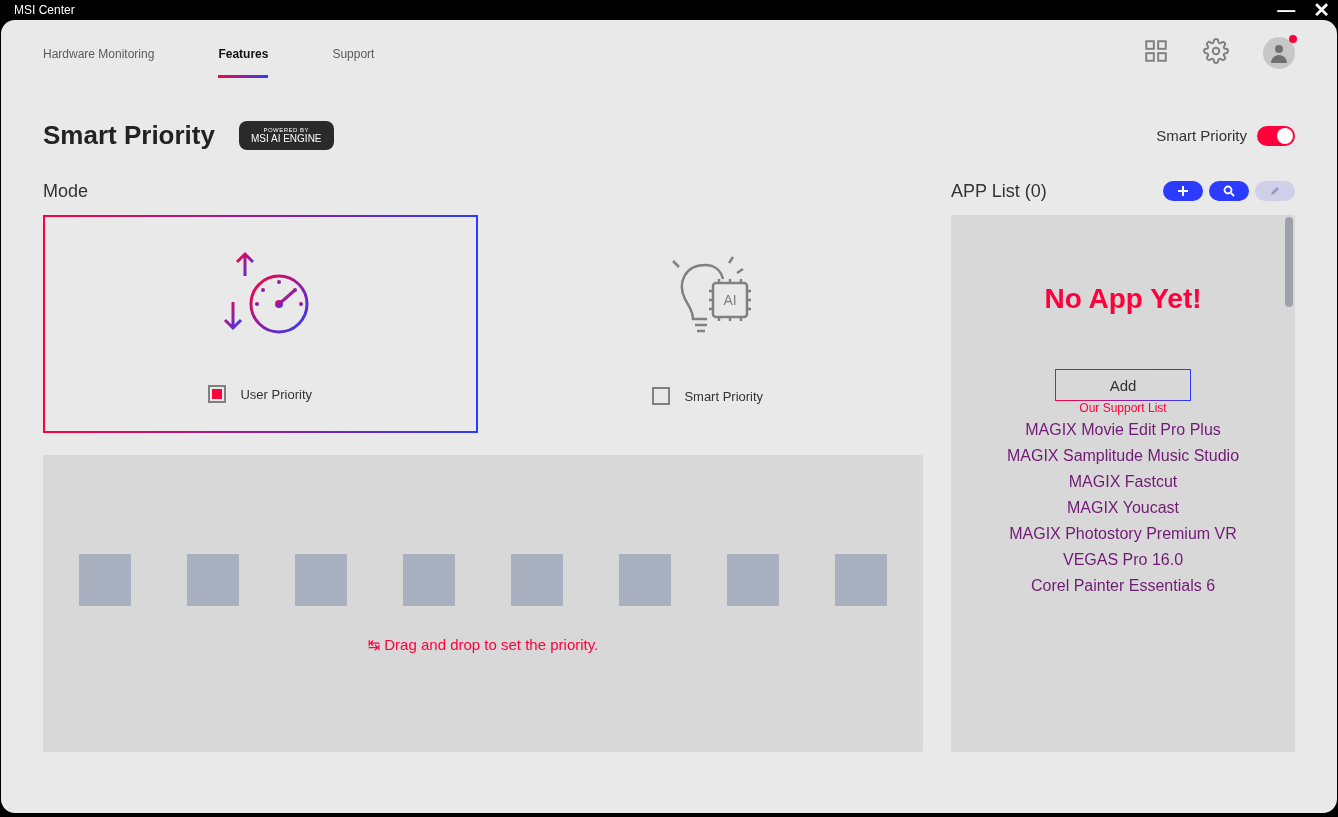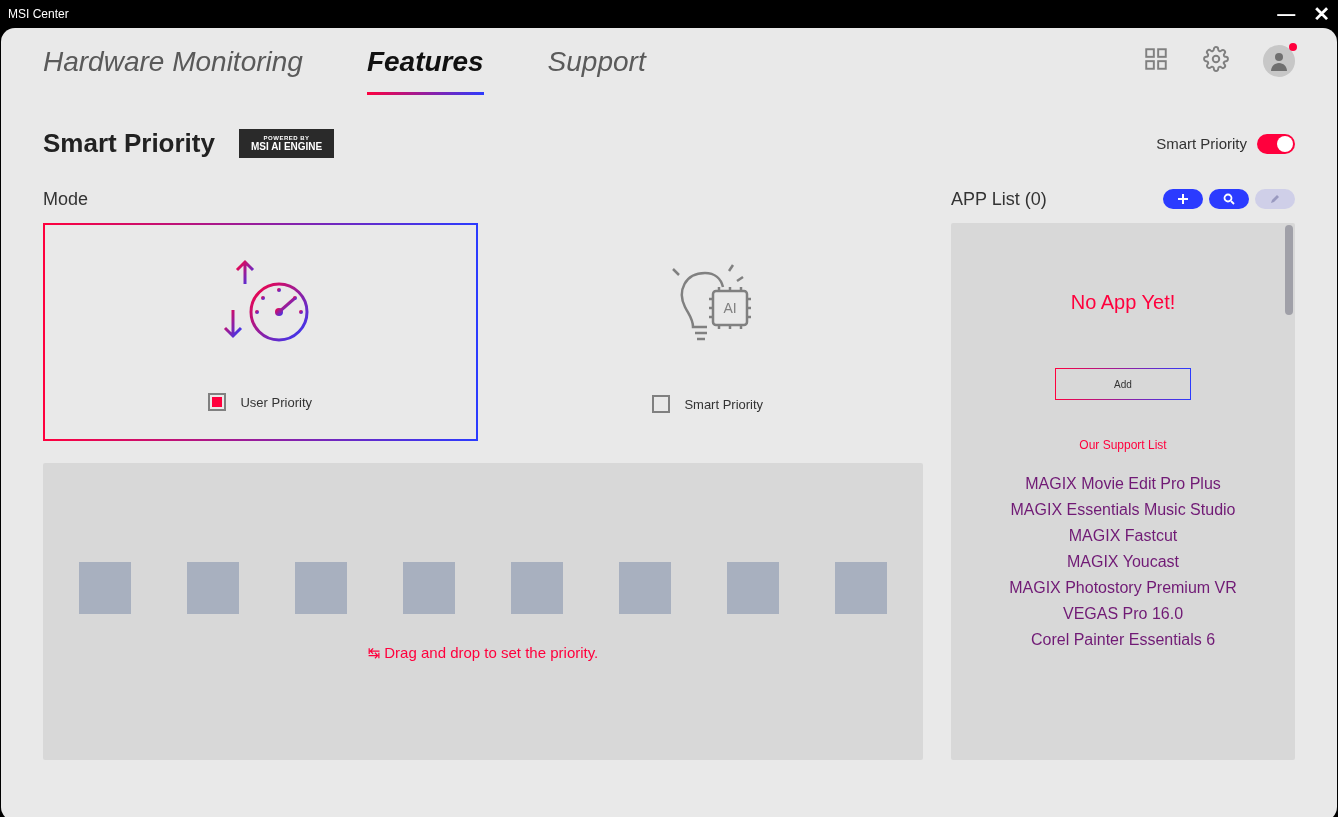--- a/index.html
+++ b/index.html
@@ -1,37 +1,37 @@
 <!DOCTYPE html>
 <html><head>
 <meta charset="utf-8">
 <style>
   * { box-sizing: border-box; margin: 0; padding: 0; font-family: "Segoe UI", Arial, sans-serif; }
   body { background: #000; width: 1338px; height: 817px; overflow: hidden; }
 
-  .titlebar { height: 28px; background: #000; color: #fff; display: flex; align-items: center; justify-content: space-between; padding: 0 8px; font-size: 12px; }
+  .titlebar { height: 20px; background: #000; color: #fff; display: flex; align-items: center; justify-content: space-between; padding: 0 8px; font-size: 12px; margin-left: 6px; }
   .titlebar .controls { display: flex; gap: 18px; align-items: center; }
   .titlebar .controls span { font-size: 18px; cursor: pointer; }
   .app-window { width: 1336px; height: 793px; background: #e9e9e9; border-radius: 14px; margin: 0 auto; position: relative; overflow: hidden; }
 
   
   .topbar { display: flex; align-items: center; height: 66px; padding: 0 42px; }
   .tabs { display: flex; gap: 64px; align-items: center; }
-  .tab { font-size: 28px; color: #5a5a5a; padding: 18px 0 14px 0; border-bottom: 3px solid transparent; cursor: pointer; font-style: italic; }
+  .tab { font-size: 12px; color: #5a5a5a; padding: 18px 0 14px 0; border-bottom: 3px solid transparent; cursor: pointer; }
   .tab.active { color: #111; font-weight: 600; border-image: linear-gradient(90deg, #ff003d, #2b3bff) 1; border-bottom: 3px solid; }
   .spacer { flex: 1; }
   .top-icons { display: flex; gap: 34px; align-items: center; }
   .top-icon { color: #808080; cursor: pointer; }
   .avatar { width: 32px; height: 32px; border-radius: 50%; background: #c7c7c7; position: relative; display:flex; align-items:center; justify-content:center;}
   .avatar::after { content: ""; position: absolute; top: -2px; right: -2px; width: 8px; height: 8px; background: #ff003d; border-radius: 50%; }
 
   
   .page-head { display: flex; align-items: center; padding: 34px 42px 0 42px; }
   .page-title { font-size: 26px; font-weight: 700; color: #222; }
-  .ai-badge { margin-left: 24px; background: #2a2a2a; color: #fff; border-radius: 0; padding: 6px 12px; font-size: 10px; font-weight: 700; text-align: center; line-height: 1.1; }
+  .ai-badge { margin-left: 24px; background: #2a2a2a; color: #fff; border-radius: 8px; padding: 6px 12px; font-size: 10px; font-weight: 400; text-align: center; line-height: 1.1; }
   .ai-badge small { font-size: 6px; display: block; letter-spacing: 0.5px; }
   .head-spacer { flex: 1; }
   .toggle-label { font-size: 15px; color: #333; margin-right: 10px; }
   .switch { width: 38px; height: 20px; background: #ff003d; border-radius: 20px; position: relative; cursor: pointer; }
   .switch::after { content: ""; position: absolute; right: 2px; top: 2px; width: 16px; height: 16px; background: #fff; border-radius: 50%; }
 
   
   .content { display: flex; padding: 26px 42px 42px 42px; gap: 28px; height: calc(100% - 150px); }
   .left-col { flex: 1; display: flex; flex-direction: column; }
   .right-col { width: 344px; display: flex; flex-direction: column; }
@@ -55,24 +55,24 @@
   .slot { width: 52px; height: 52px; background: #a8b0bf; }
   .drop-hint { color: #ff003d; font-size: 15px; display: flex; align-items: center; gap: 4px; margin-top: 6px;}
 
   
   .pillbar { display: flex; gap: 6px; margin-left: auto;}
   .pill { width: 40px; height: 20px; border-radius: 10px; display: flex; align-items: center; justify-content: center; cursor: pointer; }
   .pill.blue { background: #2b3bff; color: #fff; }
   .pill.grey { background: #cfcfe8; color: #888; }
   .applist-body { flex: 1; background: #d8d8d8; border-radius: 2px; padding: 28px 20px; display: flex; flex-direction: column; align-items: center; text-align: center; position: relative; overflow: hidden;}
   .applist-body .scrollbar { position: absolute; right: 2px; top: 2px; width: 8px; height: 90px; background: #a0a0a8; border-radius: 4px; }
-  .noapp-title { color: #ff003d; font-size: 20px; font-weight: 400; margin-top: 40px; margin-bottom: 16px;}
+  .noapp-title { color: #ff003d; font-size: 28px; font-weight: 700; margin-top: 40px; margin-bottom: 16px;}
   .noapp-desc { font-size: 13px; color: #333; line-height: 1.45; padding: 0 6px; text-align: left;}
-  .add-btn { margin-top: 38px; margin-bottom: 38px; width: 136px; height: 32px; background: transparent; border: 1px solid; border-image: linear-gradient(90deg,#ff003d,#2b3bff) 1; font-size: 10px; color: #333; cursor: pointer; }
-  .support-title { color: #ff003d; font-size: 12px; margin-bottom: 23px; text-align: right;}
+  .add-btn { margin-top: 38px; width: 136px; height: 32px; background: transparent; border: 1px solid; border-image: linear-gradient(90deg,#ff003d,#2b3bff) 1; font-size: 15px; color: #333; cursor: pointer; }
+  .support-title { color: #ff003d; font-size: 12px; margin-bottom: 6px; text-align: right;}
   .support-list { list-style: none; display: flex; flex-direction: column; gap: 8px; font-size: 16px; color: #701a75;}
 </style>
 </head>
 <body>
 
 <div class="titlebar">
   <span>MSI Center</span>
   <div class="controls">
     <span style="font-weight:bold;">—</span>
     <span style="font-size:20px; font-weight:bold;">✕</span>
@@ -238,21 +238,21 @@
         </div>
       </div>
 
       <div class="applist-body">
         <div class="scrollbar"></div>
         <div class="noapp-title">No App Yet!</div>
         <button class="add-btn">Add</button>
         <div class="support-title">Our Support List</div>
         <ul class="support-list">
           <li>MAGIX Movie Edit Pro Plus</li>
-          <li>MAGIX Essentials Music Studio</li>
+          <li>MAGIX Samplitude Music Studio</li>
           <li>MAGIX Fastcut</li>
           <li>MAGIX Youcast</li>
           <li>MAGIX Photostory Premium VR</li>
           <li>VEGAS Pro 16.0</li>
           <li>Corel Painter Essentials 6</li>
         </ul>
       </div>
     </div>
 
   </div>

